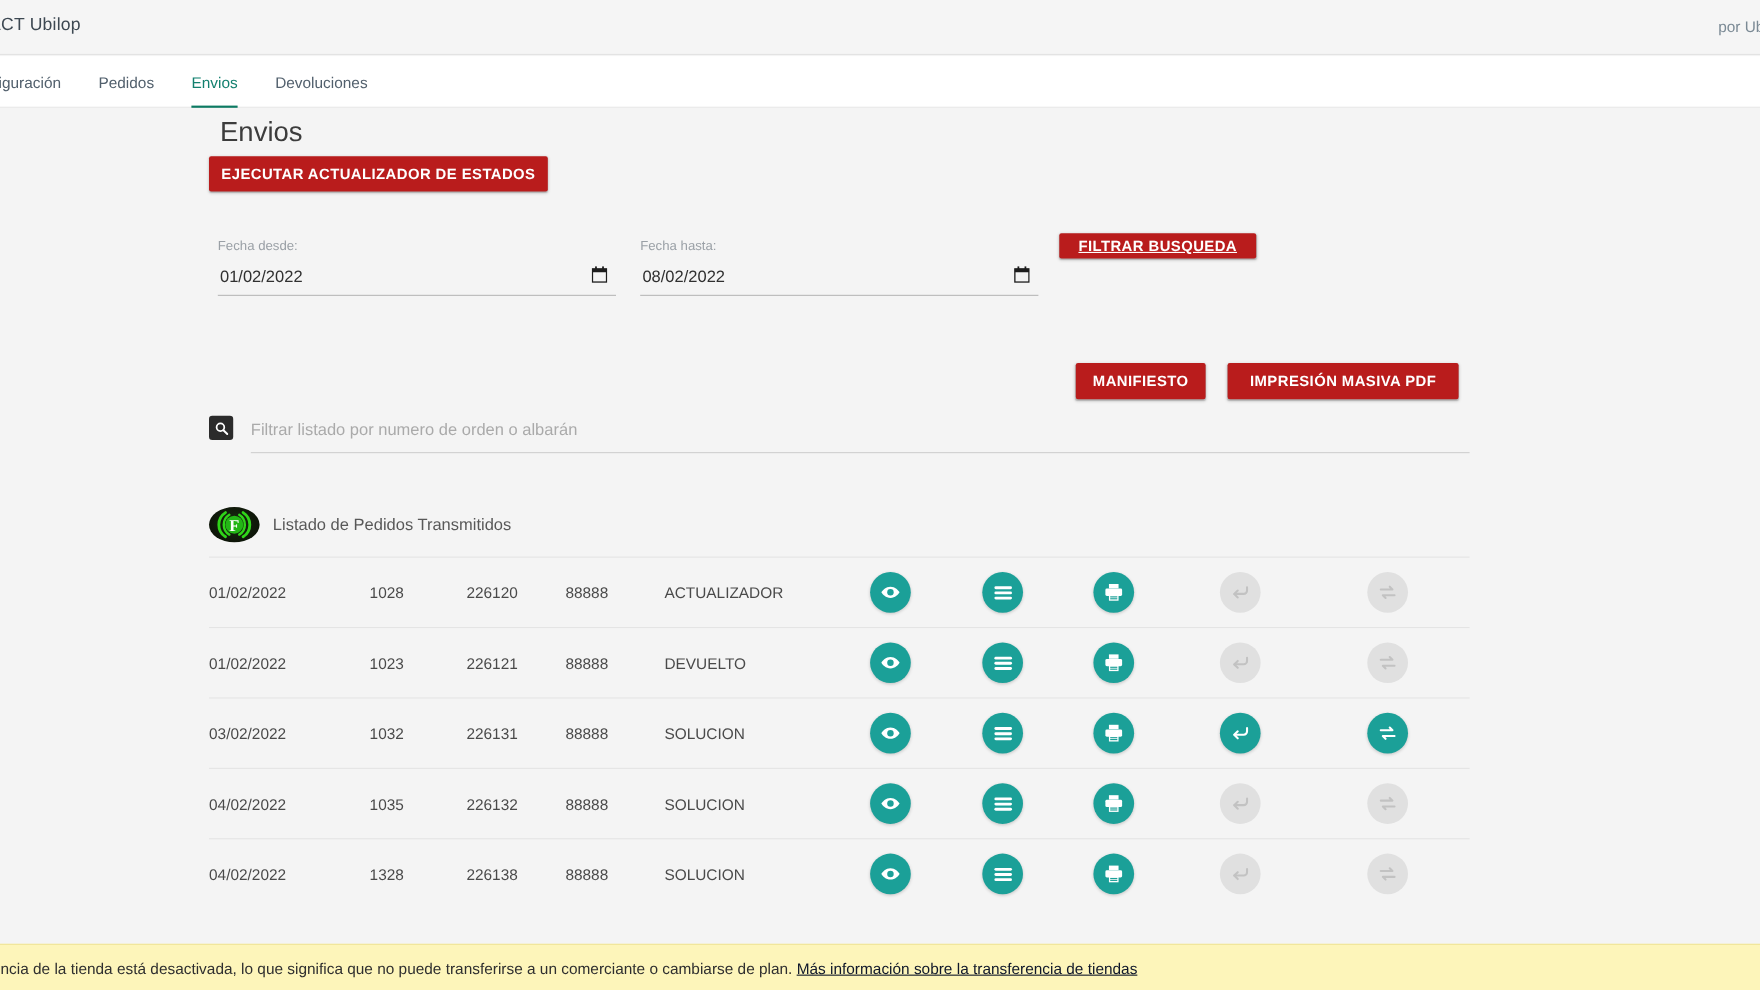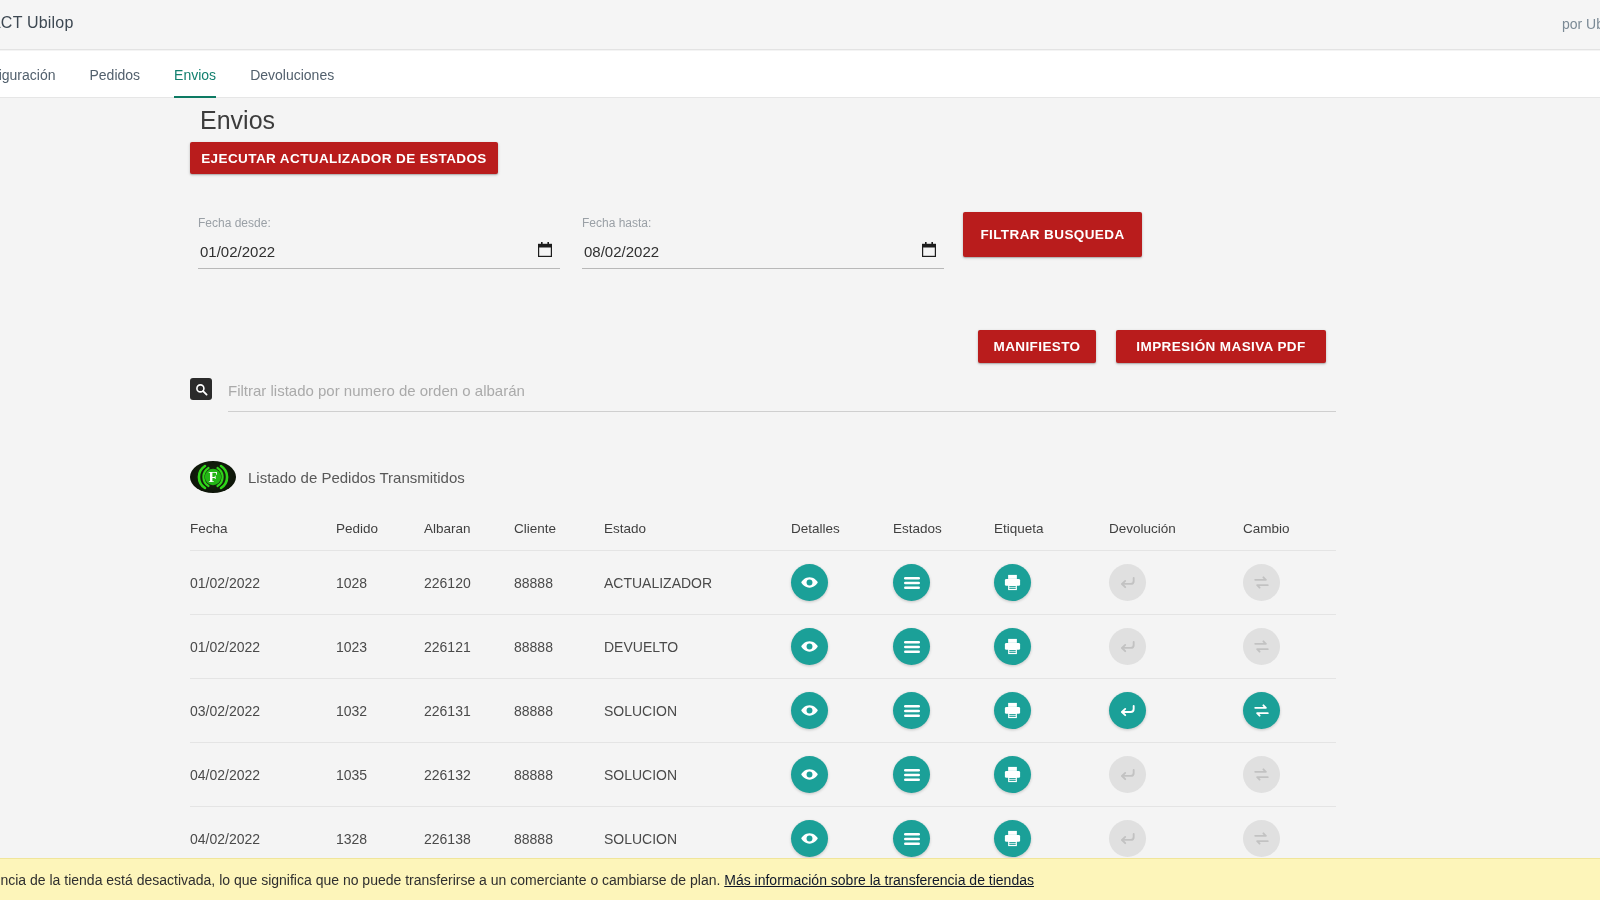--- a/index.html
+++ b/index.html
@@ -75,21 +75,21 @@
     display: flex; align-items: center; justify-content: center;
     white-space: nowrap;
   }
 
   .btn-update {
     position: absolute; left: 190px; top: 44px;
     width: 308px; height: 32px;
   }
   .btn-filter {
     position: absolute; left: 963px; top: 114px;
-    width: 179px; height: 45px;
+    width: 179px; height: 23px; text-decoration: underline;
   }
   .btn-manifest {
     position: absolute; left: 978px; top: 232px;
     width: 118px; height: 33px;
   }
   .btn-masspdf {
     position: absolute; left: 1116px; top: 232px;
     width: 210px; height: 33px;
   }
 
@@ -275,32 +275,20 @@
         <path d="M24.5 6 A10.5 10.5 0 0 1 24.5 24" fill="none" stroke="#2fd419" stroke-width="2.2" stroke-linecap="round"></path>
         <circle cx="20" cy="15" r="8.2" fill="#23b516"></circle>
         <text x="20" y="20.4" text-anchor="middle" font-family="Liberation Serif, serif" font-size="15" font-weight="700" fill="#ffffff">F</text>
       </svg>
     </div>
     <div class="list-title-text">Listado de Pedidos Transmitidos</div>
   </div>
 
   <div class="table">
 
-    <div class="thead">
-      <div class="c-fecha">Fecha</div>
-      <div class="c-pedido">Pedido</div>
-      <div class="c-albaran">Albaran</div>
-      <div class="c-cliente">Cliente</div>
-      <div class="c-estado">Estado</div>
-      <div class="c-det">Detalles</div>
-      <div class="c-est">Estados</div>
-      <div class="c-eti">Etiqueta</div>
-      <div class="c-dev">Devolución</div>
-      <div class="c-cam">Cambio</div>
-    </div>
 
     <div id="rows-container">
         <div class="trow">
           <div class="c-fecha">01/02/2022</div>
           <div class="c-pedido">1028</div>
           <div class="c-albaran">226120</div>
           <div class="c-cliente">88888</div>
           <div class="c-estado">ACTUALIZADOR</div>
           <div class="c-det">
             <button class="ibtn">

